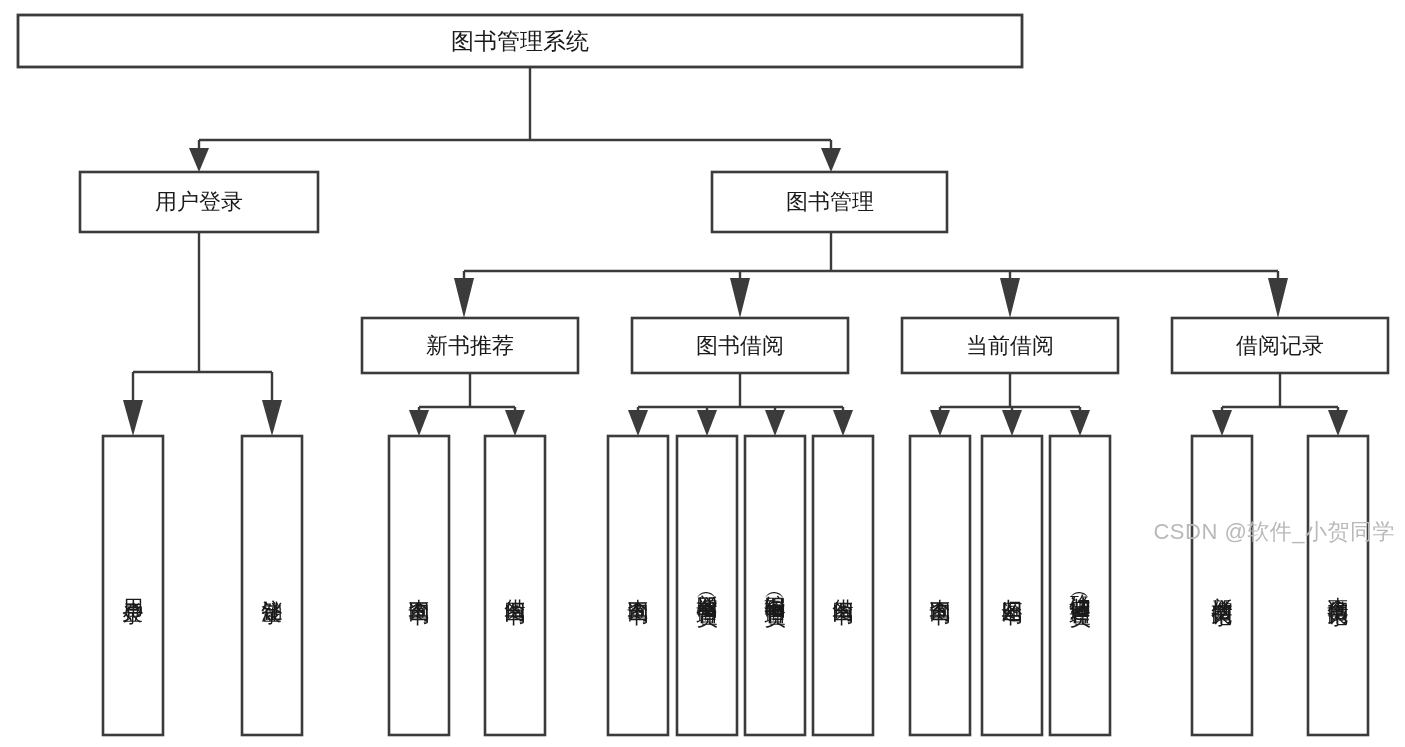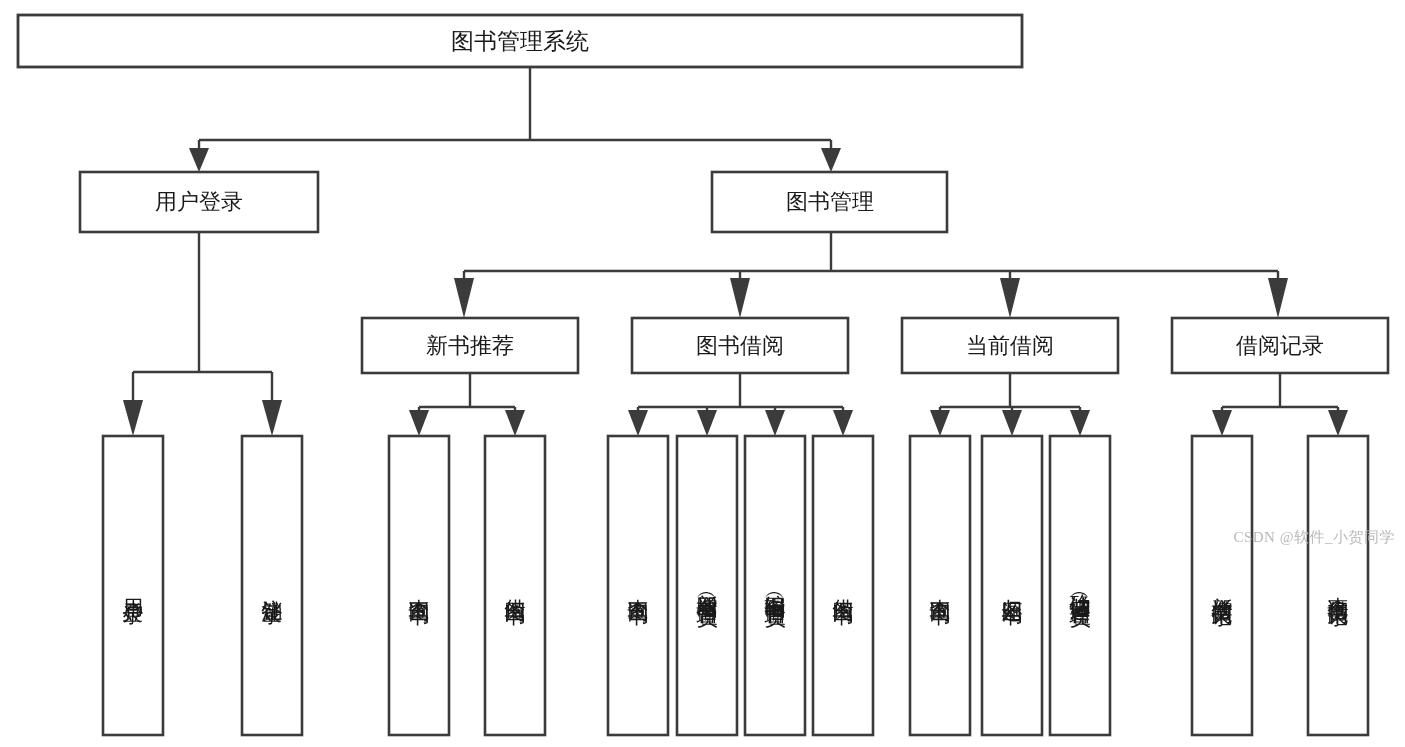--- a/index.html
+++ b/index.html
@@ -71,22 +71,22 @@
     line-height: 1.24;
     letter-spacing: 2px;
     color: #1a1a1a;
     white-space: nowrap;
     text-align: center;
   }
   .watermark {
     position: absolute;
     right: 10px;
     bottom: 4px;
-    font-family: Liberation Serif, serif;
-    font-size: 15px;
+    font-family: Liberation Sans, sans-serif;
+    font-size: 22px;
     color: #b9b9b9;
     letter-spacing: 0.5px;
     white-space: nowrap;
   }
 </style>
 </head>
 <body>
 
 <div id="diagram-root">
 

